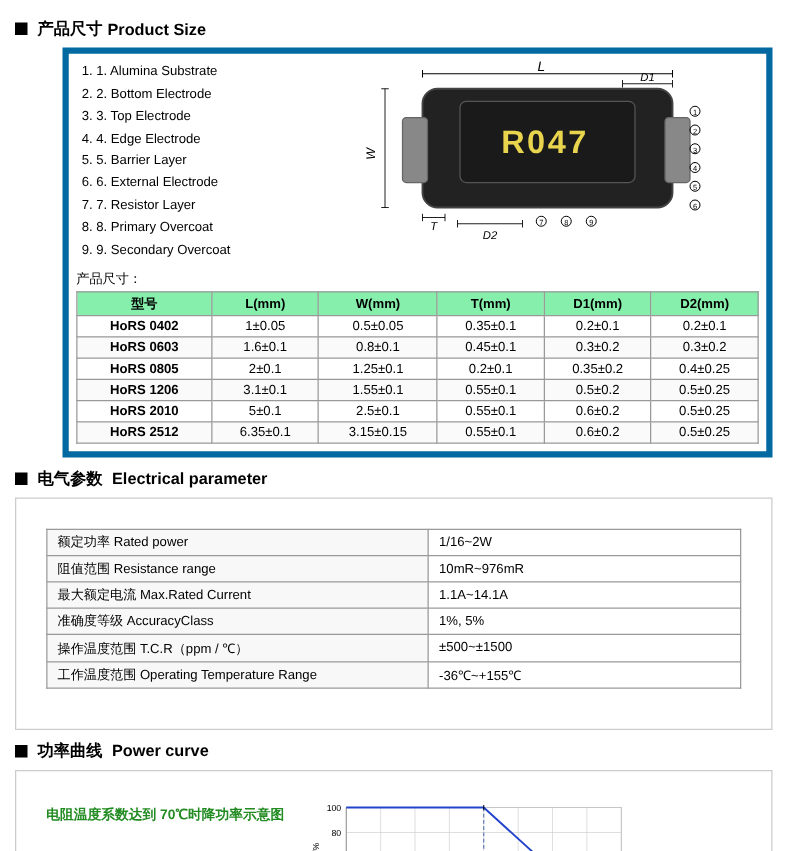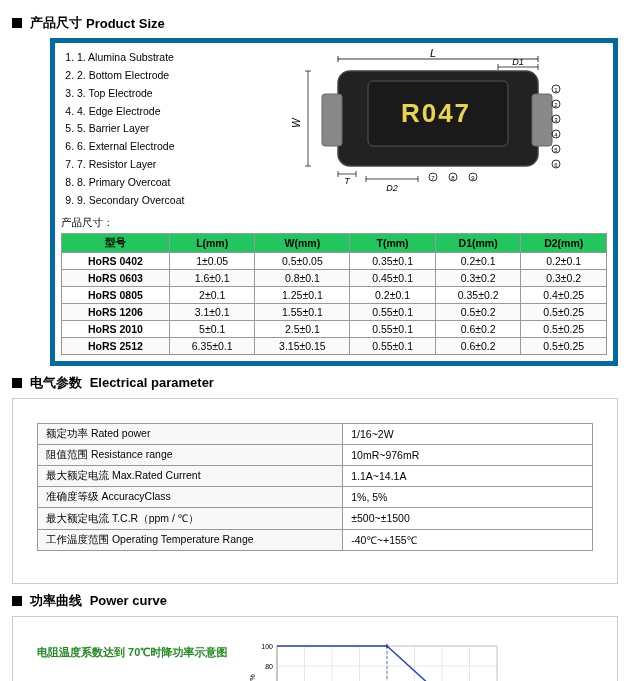--- a/index.html
+++ b/index.html
@@ -68,21 +68,21 @@
       width: 100%;
       border-collapse: collapse;
       font-size: 10.5px;
     }
     .data-table th, .data-table td {
       border: 1px solid #999;
       padding: 2px 6px;
       text-align: center;
     }
     .data-table th {
-      background: #22c55e;
+      background: #86efac;
       font-weight: bold;
     }
     .data-table td:first-child {
       text-align: center;
       font-weight: bold;
     }
     .data-table tr:nth-child(even) td {
       background: #fafafa;
     }
 
@@ -313,26 +313,26 @@
           </tr>
           <tr>
             <td>最大额定电流 Max.Rated Current</td>
             <td>1.1A~14.1A</td>
           </tr>
           <tr>
             <td>准确度等级 AccuracyClass</td>
             <td>1%, 5%</td>
           </tr>
           <tr>
-            <td>最大额定电流 T.C.R（ppm / ℃）</td>
+            <td>操作温度范围 T.C.R（ppm / ℃）</td>
             <td>±500~±1500</td>
           </tr>
           <tr>
             <td>工作温度范围 Operating Temperature Range</td>
-            <td>-40℃~+155℃</td>
+            <td>-36℃~+155℃</td>
           </tr>
         </tbody>
       </table>
   </div>
 </div>
 
 <div>
   <div class="section-title">
     <span class="square"></span>
     <span class="cn">功率曲线</span>&nbsp;

